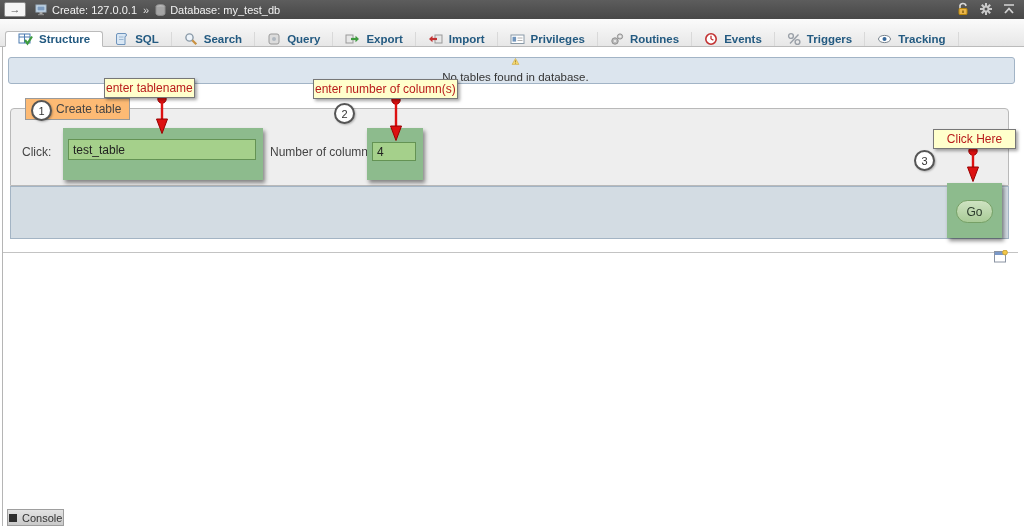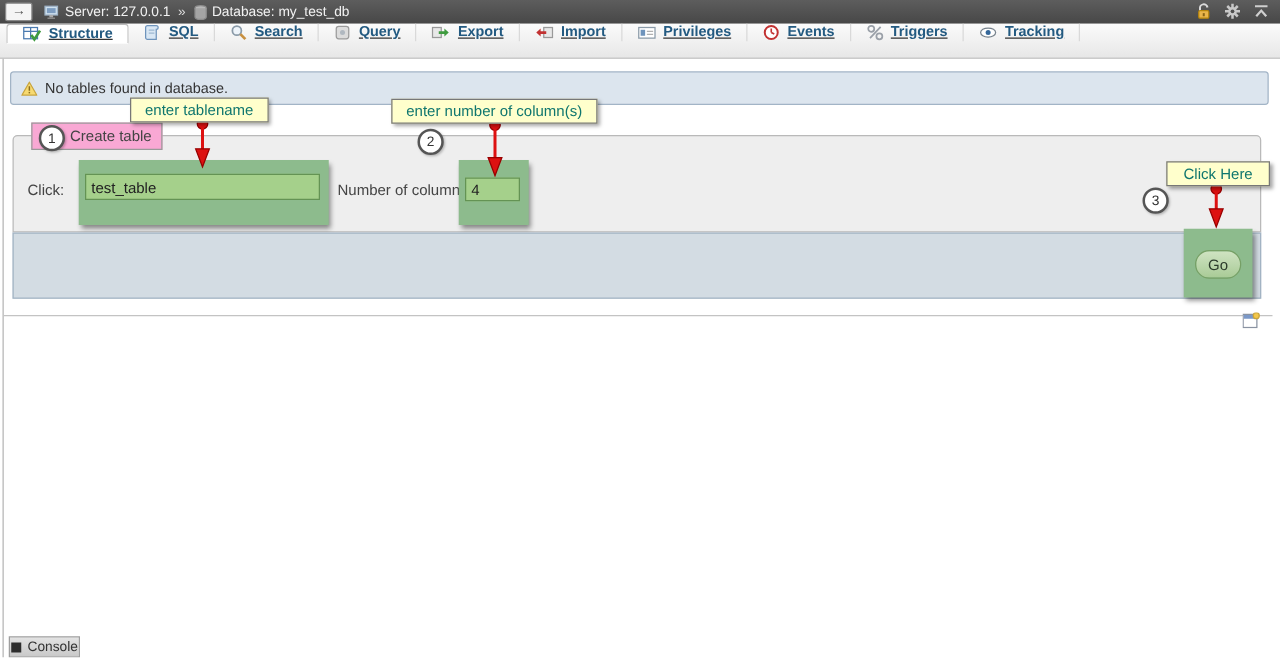--- a/index.html
+++ b/index.html
@@ -24,52 +24,52 @@
   }
   .crumb { display:flex; align-items:center; gap:4px; margin-left:9px; cursor:pointer; }
   .crumb-sep { margin:0 6px; color:#ddd; }
   .topbar-right { position:absolute; right:8px; top:2px; display:flex; gap:9px; align-items:center; }
 
   
   .tabbar {
     left:0; top:19px; width:1024px; height:28px;
     background:linear-gradient(#fbfbfb,#e7e7e7);
     border-bottom:1px solid #bbb;
-    display:flex; align-items:flex-start; padding-left:5px;text-decoration:underline;
+    display:flex; align-items:flex-end; padding-left:5px;
   }
   .tab {
     display:flex; align-items:center; gap:6px; padding:0 12px;
     font-size:11.5px; font-weight:bold; color:#235a81;
     border-right:1px solid #d9d9d9; cursor:pointer; white-space:nowrap;
   }
   .tab.active {
     background:#fff; border:1px solid #bbb; border-bottom:1px solid #fff;
     margin-bottom:-1px; border-top-left-radius:3px; border-top-right-radius:3px;
   }
   .ticon { flex:0 0 auto; }
 
   
   .vline { left:2px; top:47px; width:1px; height:479px; background:#b5b5b5; }
 
   
   .notice {
     left:8px; top:57px; width:1007px; height:27px;
     background:#dce5ee; border:1px solid #a2b4c6; border-radius:3px;
     display:flex; align-items:center; gap:6px; padding-left:8px;
-    font-size:11.5px; color:#333;
+    font-size:11.5px; color:#333;flex-direction:column;
   }
 
   
   .fieldset {
     left:10px; top:108px; width:999px; height:78px;
     background:#eee; border:1px solid #b9b9b9;
     border-radius:4px 4px 0 0;
   }
   .legend {
-    left:25px; top:98px; background:#f9a8d4; border:1px solid #9a9a9a;
+    left:25px; top:98px; background:#fdba74; border:1px solid #9a9a9a;
     padding:3px 8px 3px 30px; font-size:12px; color:#444; white-space:nowrap;
   }
   .flabel { font-size:12px; color:#444; white-space:nowrap; }
   .footer-row {
     left:10px; top:186px; width:999px; height:53px;
     background:#d3dce3; border:1px solid #a3b4c4;
   }
 
   
   .hl-green {
@@ -85,21 +85,21 @@
     border-radius:12px; background:linear-gradient(#cfe3c2,#a9cb97);
     border:1px solid #76a066; font-size:12px; color:#2c3c2c; cursor:pointer;
     font-family:"Liberation Sans", sans-serif;
     text-align:center;
   }
 
   
   .callout {
     background:#ffffcc; border:1px solid #777;
     box-shadow:2px 2px 3px rgba(0,0,0,.35);
-    font-size:12px; color:#0f766e; padding:2px 11px; white-space:nowrap; z-index:30;
+    font-size:12px; color:#b91c1c; padding:2px 1px; white-space:nowrap; z-index:30;
   }
   .step-circle {
     width:21px; height:21px; border:2px solid #555; border-radius:50%;
     background:#fff; text-align:center; line-height:18px; font-size:11px;
     color:#333; z-index:31; box-shadow:1px 1px 2px rgba(0,0,0,.25);
   }
   .anno-arrow { z-index:29; }
 
   
   .divider { left:3px; top:252px; width:1015px; height:1px; background:#c3c3c3; }
@@ -116,21 +116,21 @@
 
 <div class="abs topbar">
   <div class="nav-toggle">→</div>
   <div class="crumb">
     <svg width="13" height="12" viewBox="0 0 13 12">
       <rect x="1" y="1" width="10" height="7" fill="#cfe0ee" stroke="#9fb3c6"></rect>
       <rect x="2.5" y="2.5" width="7" height="4" fill="#7d9cc0"></rect>
       <rect x="4.5" y="8" width="3" height="2" fill="#aaa"></rect>
       <rect x="3" y="10" width="6" height="1.2" fill="#888"></rect>
     </svg>
-    <span>Server: 127.0.0.1</span>
+    <span>Create: 127.0.0.1</span>
   </div>
   <span class="crumb-sep">»</span>
   <div class="crumb" style="margin-left:0">
     <svg width="11" height="12" viewBox="0 0 11 12">
       <ellipse cx="5.5" cy="2.5" rx="4.5" ry="2" fill="#b9b9b9" stroke="#8d8d8d"></ellipse>
       <path d="M1 2.5 v7 a4.5 2 0 0 0 9 0 v-7" fill="#a5a5a5" stroke="#8d8d8d"></path>
     </svg>
     <span>Database: my_test_db</span>
   </div>
   <div class="topbar-right">
@@ -215,20 +215,29 @@
   <div class="tab">
     <svg class="ticon" width="15" height="14" viewBox="0 0 15 14">
       <rect x="1" y="3" width="13" height="8.5" fill="#fff" stroke="#8a9aa8"></rect>
       <rect x="2.5" y="4.8" width="3.6" height="4.8" fill="#6f94bc"></rect>
       <line x1="7.5" y1="6" x2="12.5" y2="6" stroke="#b0b0b0"></line>
       <line x1="7.5" y1="8.5" x2="12.5" y2="8.5" stroke="#b0b0b0"></line>
     </svg>
     <span>Privileges</span>
   </div>
 
+  <div class="tab">
+    <svg class="ticon" width="14" height="14" viewBox="0 0 14 14">
+      <circle cx="5" cy="9" r="3.2" fill="#bdbdbd" stroke="#8f8f8f"></circle>
+      <circle cx="5" cy="9" r="1.1" fill="#f0f0f0"></circle>
+      <circle cx="10" cy="4.5" r="2.6" fill="#d2d2d2" stroke="#8f8f8f"></circle>
+      <circle cx="10" cy="4.5" r="0.9" fill="#f7f7f7"></circle>
+    </svg>
+    <span>Routines</span>
+  </div>
 
   <div class="tab">
     <svg class="ticon" width="14" height="14" viewBox="0 0 14 14">
       <circle cx="7" cy="7" r="5.2" fill="#fff" stroke="#c23232" stroke-width="1.6"></circle>
       <line x1="7" y1="7" x2="7" y2="3.8" stroke="#c23232" stroke-width="1.3"></line>
       <line x1="7" y1="7" x2="9.4" y2="8.2" stroke="#c23232" stroke-width="1.3"></line>
     </svg>
     <span>Events</span>
   </div>
 

